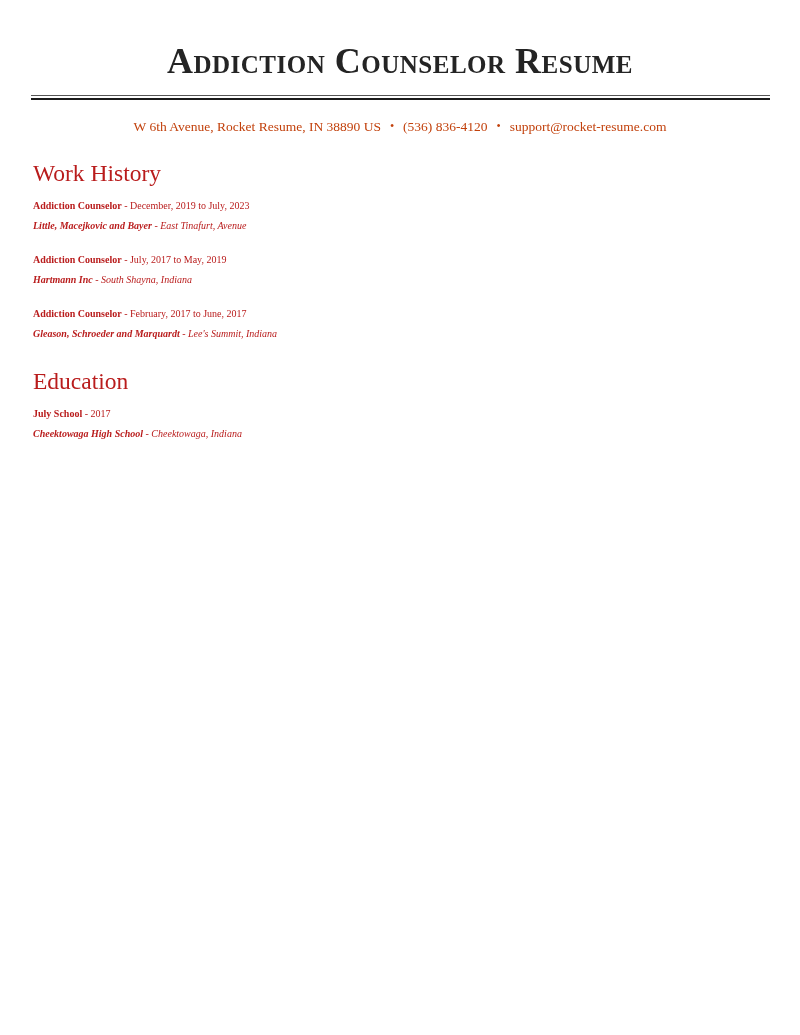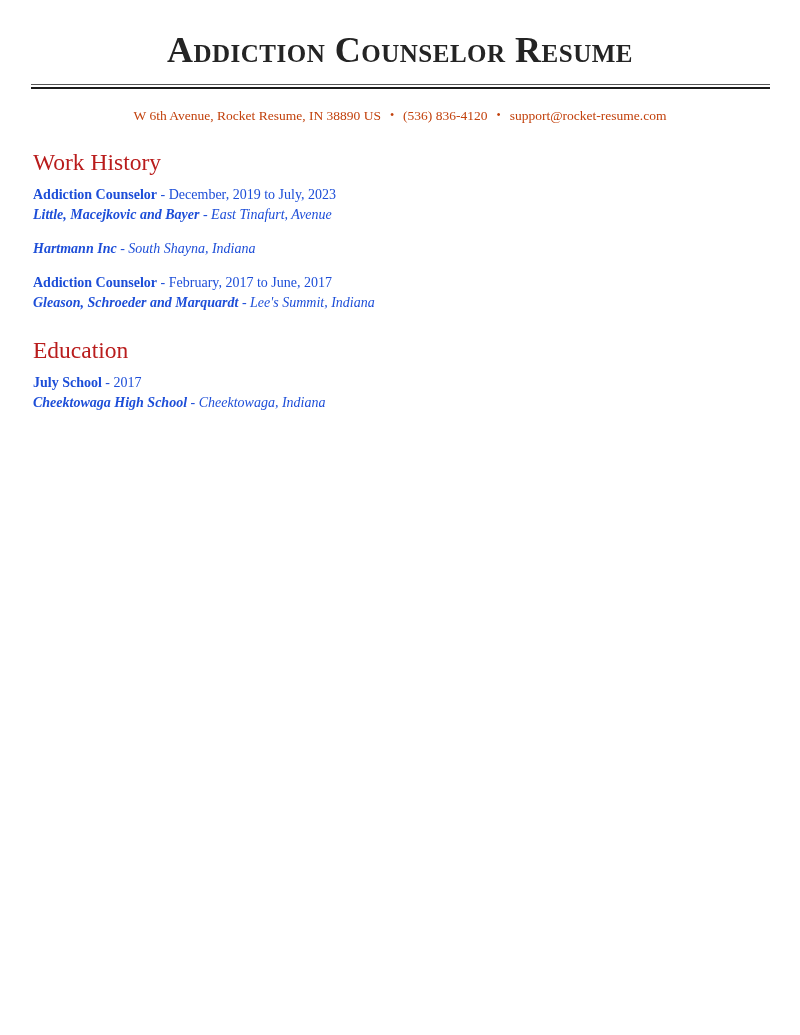--- a/index.html
+++ b/index.html
@@ -9,21 +9,21 @@
     font-family: "Liberation Serif", serif;
   }
   .page {
     position: relative;
     width: 800px;
     height: 1035px;
     background: #ffffff;
     overflow: hidden;
   }
   .title {
-    margin: 0;
+    margin: 11px;
     padding-top: 30px;
     text-align: center;
     font-family: "Liberation Serif", serif;
     font-weight: bold;
     font-variant: small-caps;
     font-size: 36px;
     line-height: 41px;
     letter-spacing: 0.5px;
     color: #242424;
   }
@@ -50,23 +50,23 @@
     margin: 22px 30px 0 33px;
     font-family: "Liberation Serif", serif;
     font-weight: normal;
     font-size: 23.5px;
     line-height: 30px;
     color: #b91c1c;
   }
   .entries { margin: 0; }
   .entry {
     margin: 8px 30px 14px 33px;
-    font-size: 14px;
+    font-size: 10px;
     line-height: 20px;
-    color: #1d4ed8;
+    color: #b91c1c;
   }
   .entry .line { white-space: nowrap; }
   .role, .degree { font-weight: bold; }
   .company, .school { font-weight: bold; font-style: italic; }
   .dates, .sep { font-weight: normal; font-style: normal; }
   .location, .sep-italic { font-weight: normal; font-style: italic; }
 </style>
 </head>
 <body>
 
@@ -92,20 +92,25 @@
       </div>
       <div class="line">
         <span class="company">Little, Macejkovic and Bayer</span>
         <span class="sep-italic">-</span>
         <span class="location">East Tinafurt, Avenue</span>
       </div>
     </div>
 
 
     <div class="entry">
+      <div class="line">
+        <span class="role">Addiction Counselor</span>
+        <span class="sep">-</span>
+        <span class="dates">July, 2017 to May, 2019</span>
+      </div>
       <div class="line">
         <span class="company">Hartmann Inc</span>
         <span class="sep-italic">-</span>
         <span class="location">South Shayna, Indiana</span>
       </div>
     </div>
 
     <div class="entry">
       <div class="line">
         <span class="role">Addiction Counselor</span>

